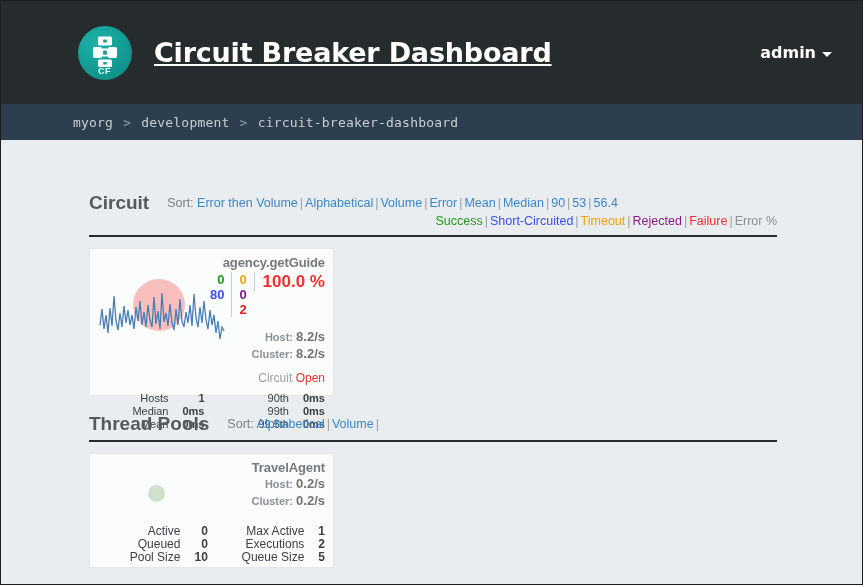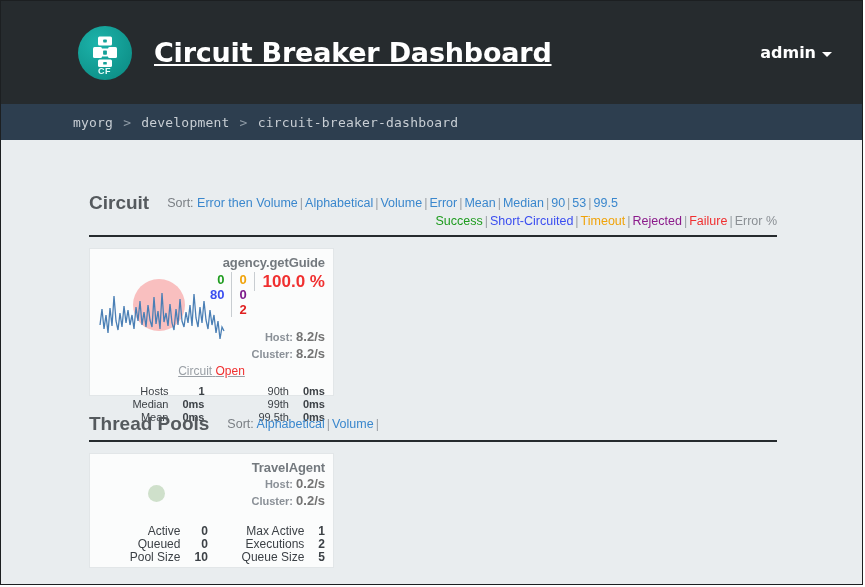--- a/index.html
+++ b/index.html
@@ -241,26 +241,25 @@
     font-weight: bold;
     line-height: 15px;
     margin-top: 1px;
   }
   .rate-line .val {
     color: #737373;
     font-size: 13px;
     font-weight: bold;
   }
   .circuit-status {
-    text-align: center;
+    text-align: right;
     font-size: 12px;
     color: #9aa0a6;
     line-height: 16px;
-    margin-top: 1px;
-    text-decoration: underline;
+    margin-top: 8px;
   }
   .circuit-status .state { color: #f03030; }
 
   .stats-grid {
     display: grid;
     grid-template-columns: 1fr auto 1fr auto;
     column-gap: 0;
     row-gap: 0;
     font-size: 11px;
     color: #3c4146;
@@ -348,21 +347,21 @@
     </div>
   </div>
 
   <div class="content">
 
     <div class="section-head">
       <div class="section-title">Circuit</div>
       <div class="section-controls">
         <div class="sortline">
           <span class="lbl">Sort:</span>
-          <a>Error then Volume</a><span class="pipe">|</span><a>Alphabetical</a><span class="pipe">|</span><a>Volume</a><span class="pipe">|</span><a>Error</a><span class="pipe">|</span><a>Mean</a><span class="pipe">|</span><a>Median</a><span class="pipe">|</span><a>90</a><span class="pipe">|</span><a>53</a><span class="pipe">|</span><a>99.5</a>
+          <a>Error then Volume</a><span class="pipe">|</span><a>Alphabetical</a><span class="pipe">|</span><a>Volume</a><span class="pipe">|</span><a>Error</a><span class="pipe">|</span><a>Mean</a><span class="pipe">|</span><a>Median</a><span class="pipe">|</span><a>90</a><span class="pipe">|</span><a>53</a><span class="pipe">|</span><a>56.4</a>
         </div>
         <div class="legendline">
           <a class="lg-success">Success</a><span class="pipe">|</span><a class="lg-short">Short-Circuited</a><span class="pipe">|</span><a class="lg-timeout">Timeout</a><span class="pipe">|</span><a class="lg-reject">Rejected</a><span class="pipe">|</span><a class="lg-failure">Failure</a><span class="pipe">|</span><span class="lg-errpct">Error %</span>
         </div>
       </div>
     </div>
 
     <div class="card-row">
       <div class="card circuit-card">
 

